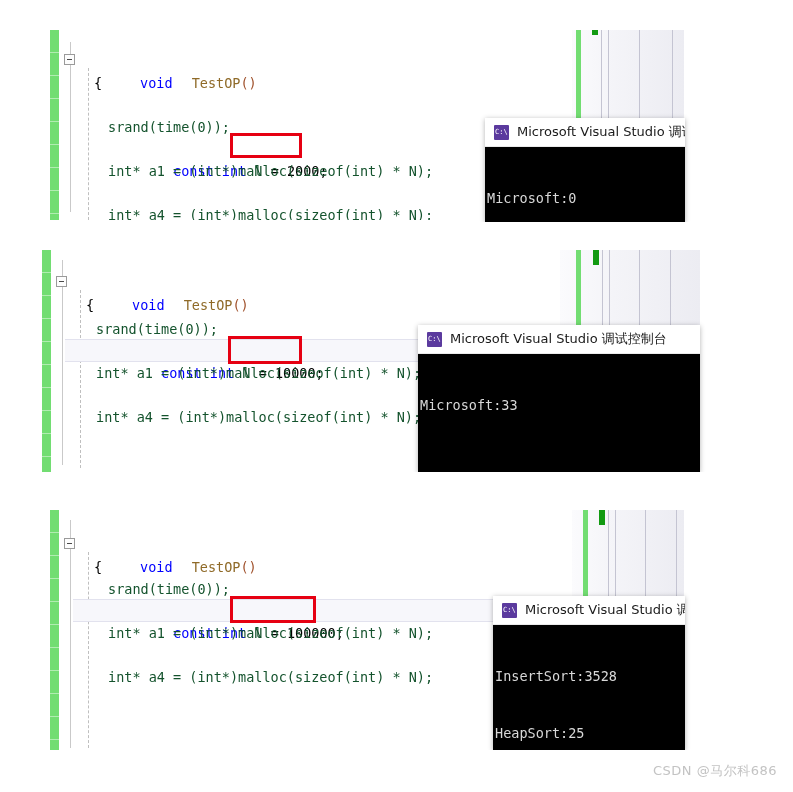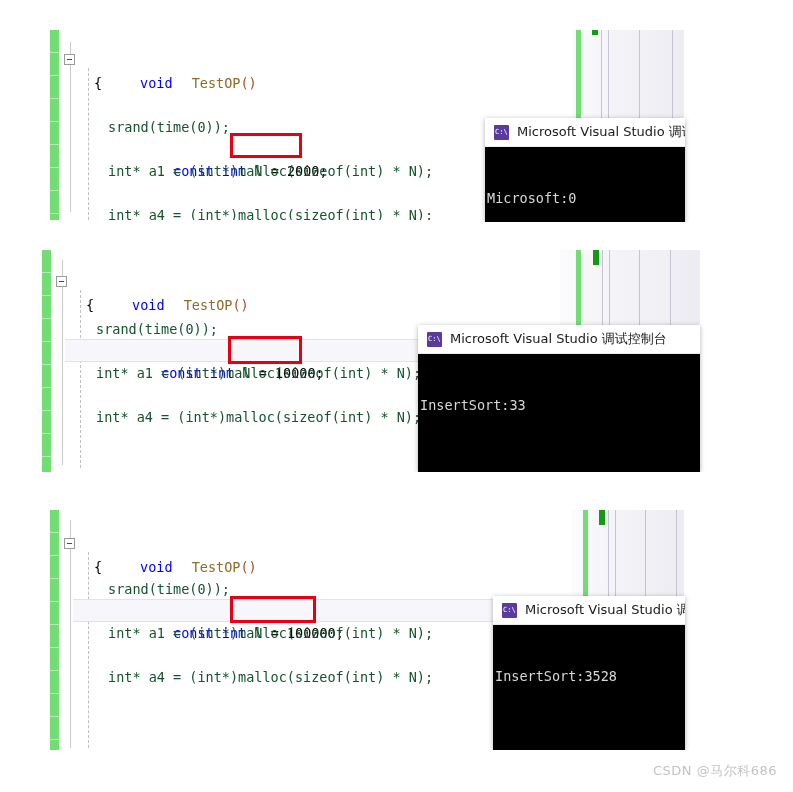--- a/index.html
+++ b/index.html
@@ -246,21 +246,21 @@
     <div class="vline" style="left:79px;"></div>
     <div class="vline" style="left:110px;"></div>
   </div>
 
   <div class="console" style="left:418px;top:75px;width:282px;height:147px;">
     <div class="titlebar">
       <span class="appicon"></span>
       <span class="wtitle">Microsoft Visual Studio 调试控制台</span>
     </div>
     <div class="body">
-      <div>InsertSort:33</div>
+      <div>Microsoft:33</div>
       
       
       
     </div>
   </div>
 </div>
 
 <div class="panel" style="left:0px;top:505px;width:793px;height:245px;">
 
   <div class="editor" style="left:50px;top:5px;width:630px;height:240px;">
@@ -309,20 +309,21 @@
     <div class="vline" style="left:104px;"></div>
   </div>
 
   <div class="console" style="left:493px;top:91px;width:192px;height:154px;">
     <div class="titlebar">
       <span class="appicon"></span>
       <span class="wtitle">Microsoft Visual Studio 调</span>
     </div>
     <div class="body">
       <div>InsertSort:3528</div>
+      <div>HeapSort:25</div>
       
       
       
     </div>
   </div>
 </div>
 
 <div class="watermark">CSDN @马尔科686</div>
 
 </body></html>

